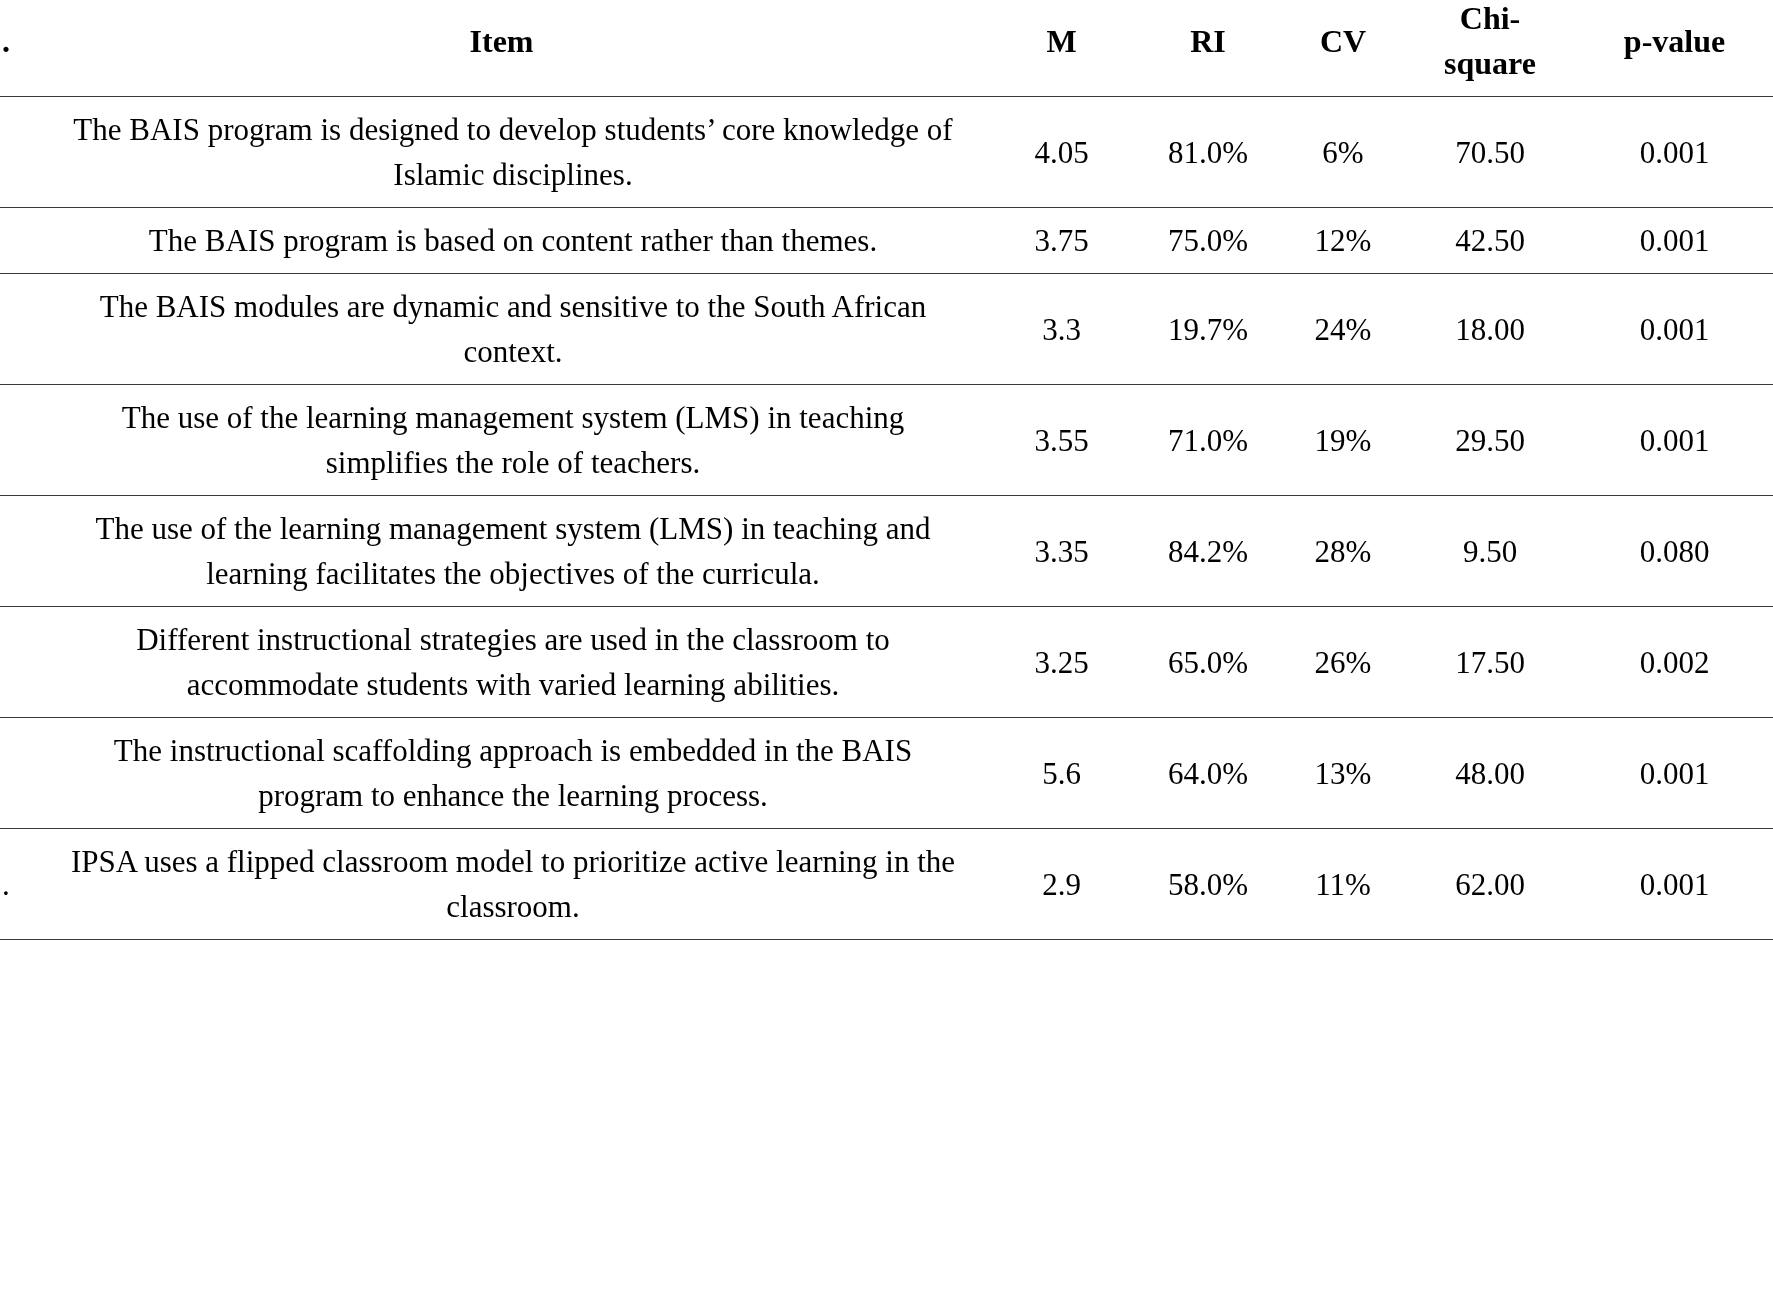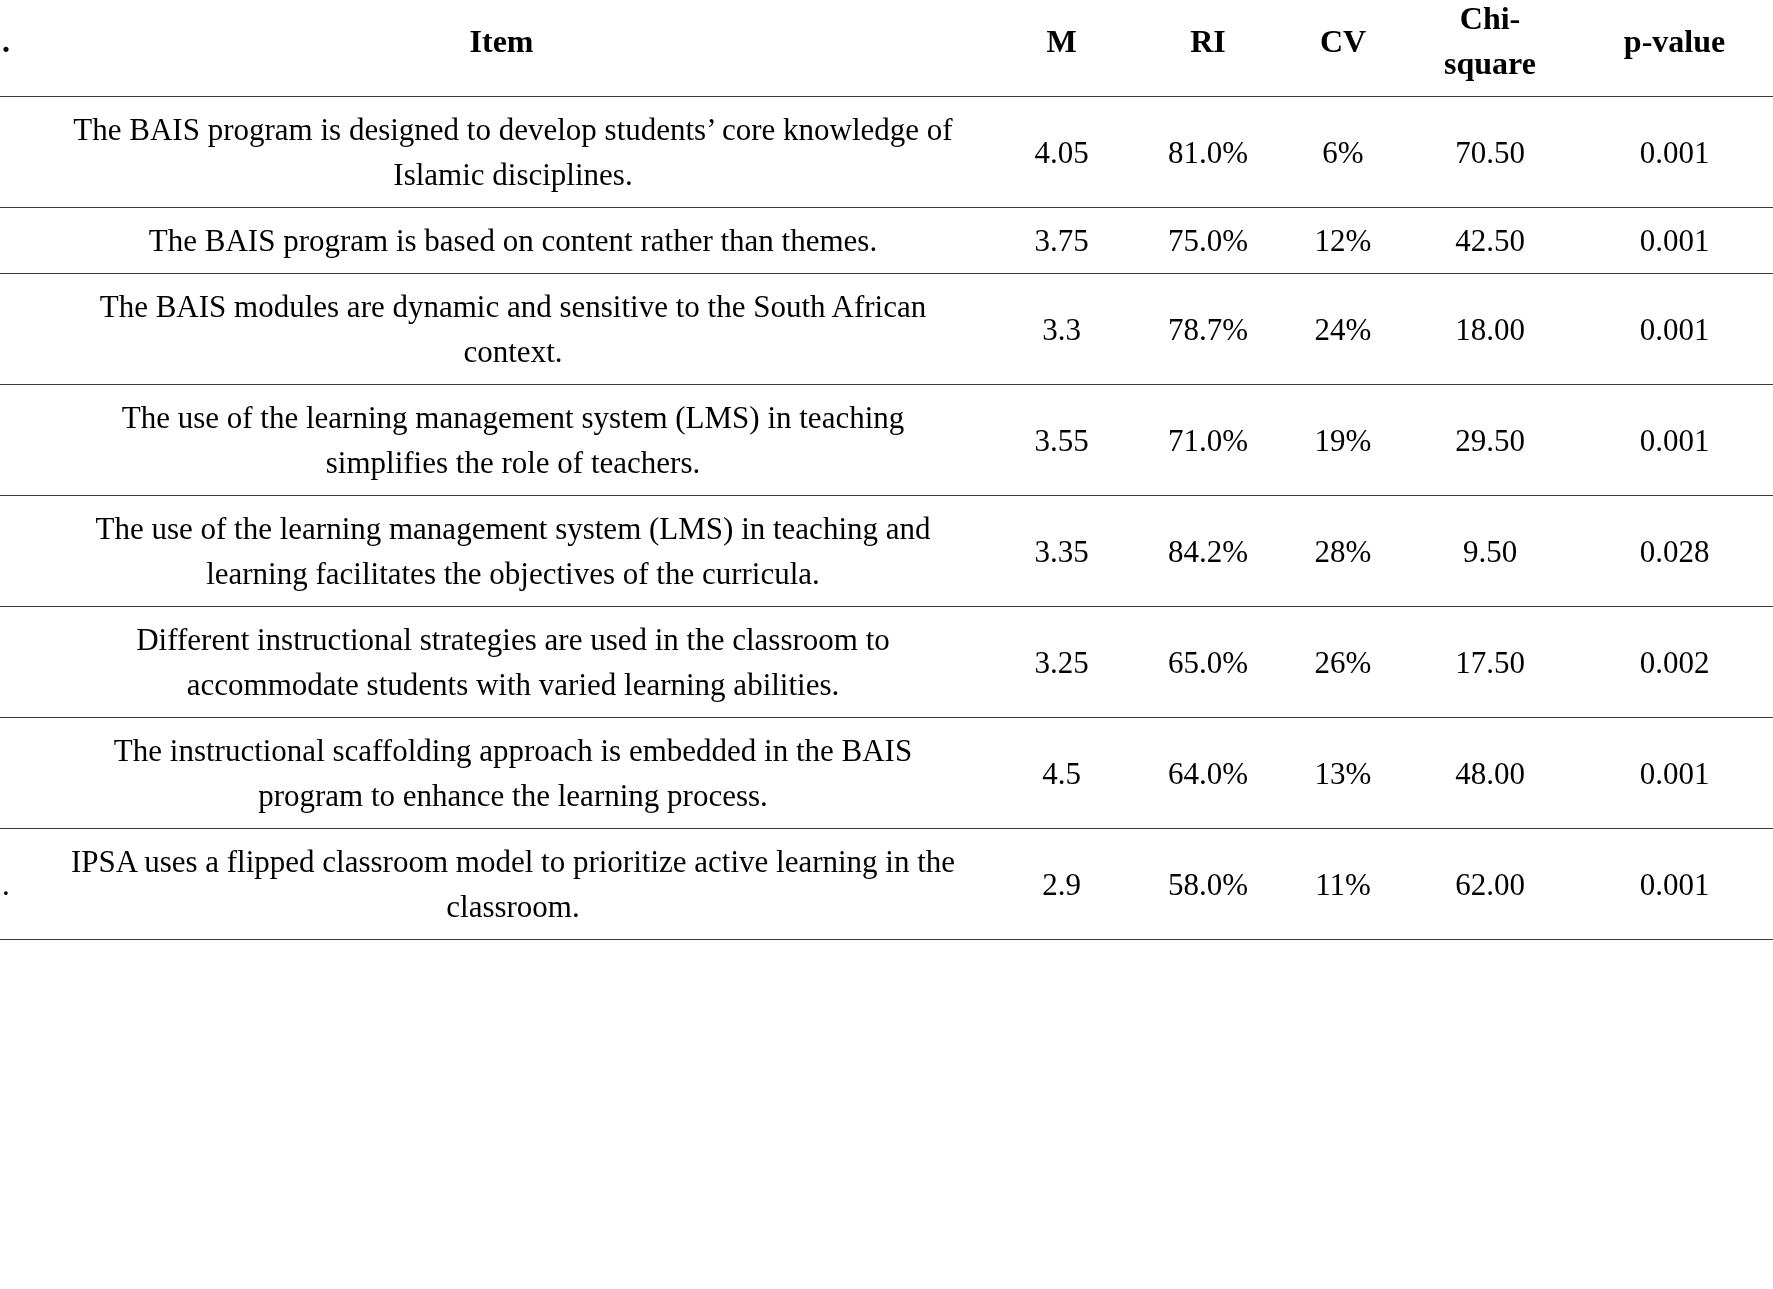--- a/index.html
+++ b/index.html
@@ -106,21 +106,21 @@
     <td class="num">75.0%</td>
     <td class="num">12%</td>
     <td class="num">42.50</td>
     <td class="num">0.001</td>
   </tr>
 
   <tr>
     <td class="no-cell"></td>
     <td class="item-cell">The BAIS modules are dynamic and sensitive to the South African context.</td>
     <td class="num">3.3</td>
-    <td class="num">78.7%</td>
+    <td class="num">19.7%</td>
     <td class="num">24%</td>
     <td class="num">18.00</td>
     <td class="num">0.001</td>
   </tr>
 
 
 
   <tr>
     <td class="no-cell"></td>
     <td class="item-cell">The use of the learning management system (LMS) in teaching simplifies the role of teachers.</td>
@@ -131,37 +131,37 @@
     <td class="num">0.001</td>
   </tr>
 
   <tr>
     <td class="no-cell"></td>
     <td class="item-cell">The use of the learning management system (LMS) in teaching and learning facilitates the objectives of the curricula.</td>
     <td class="num">3.35</td>
     <td class="num">84.2%</td>
     <td class="num">28%</td>
     <td class="num">9.50</td>
-    <td class="num">0.028</td>
+    <td class="num">0.080</td>
   </tr>
 
   <tr>
     <td class="no-cell"></td>
     <td class="item-cell">Different instructional strategies are used in the classroom to accommodate students with varied learning abilities.</td>
     <td class="num">3.25</td>
     <td class="num">65.0%</td>
     <td class="num">26%</td>
     <td class="num">17.50</td>
     <td class="num">0.002</td>
   </tr>
 
   <tr>
     <td class="no-cell"></td>
     <td class="item-cell">The instructional scaffolding approach is embedded in the BAIS program to enhance the learning process.</td>
-    <td class="num">4.5</td>
+    <td class="num">5.6</td>
     <td class="num">64.0%</td>
     <td class="num">13%</td>
     <td class="num">48.00</td>
     <td class="num">0.001</td>
   </tr>
 
   <tr>
     <td class="no-cell">.</td>
     <td class="item-cell">IPSA uses a flipped classroom model to prioritize active learning in the classroom.</td>
     <td class="num">2.9</td>

